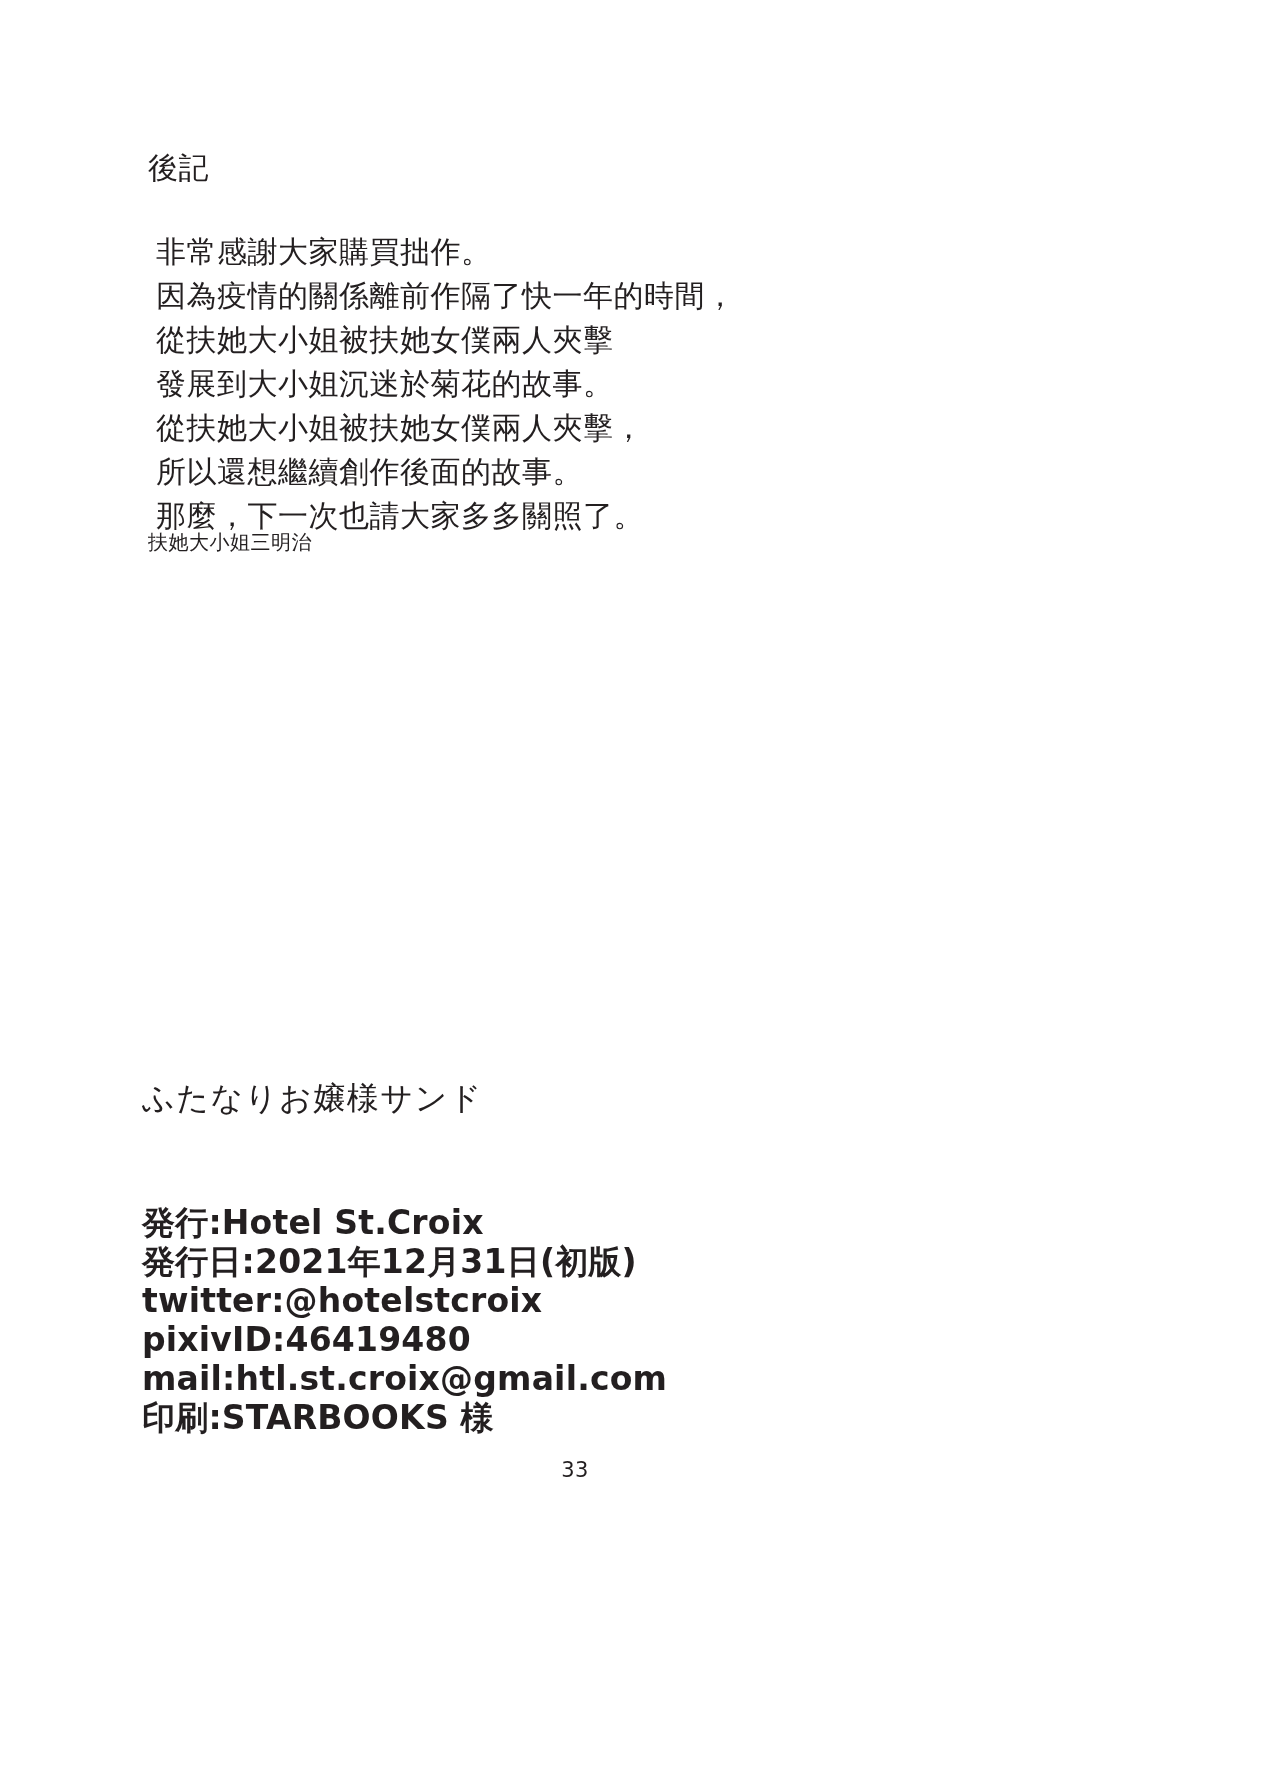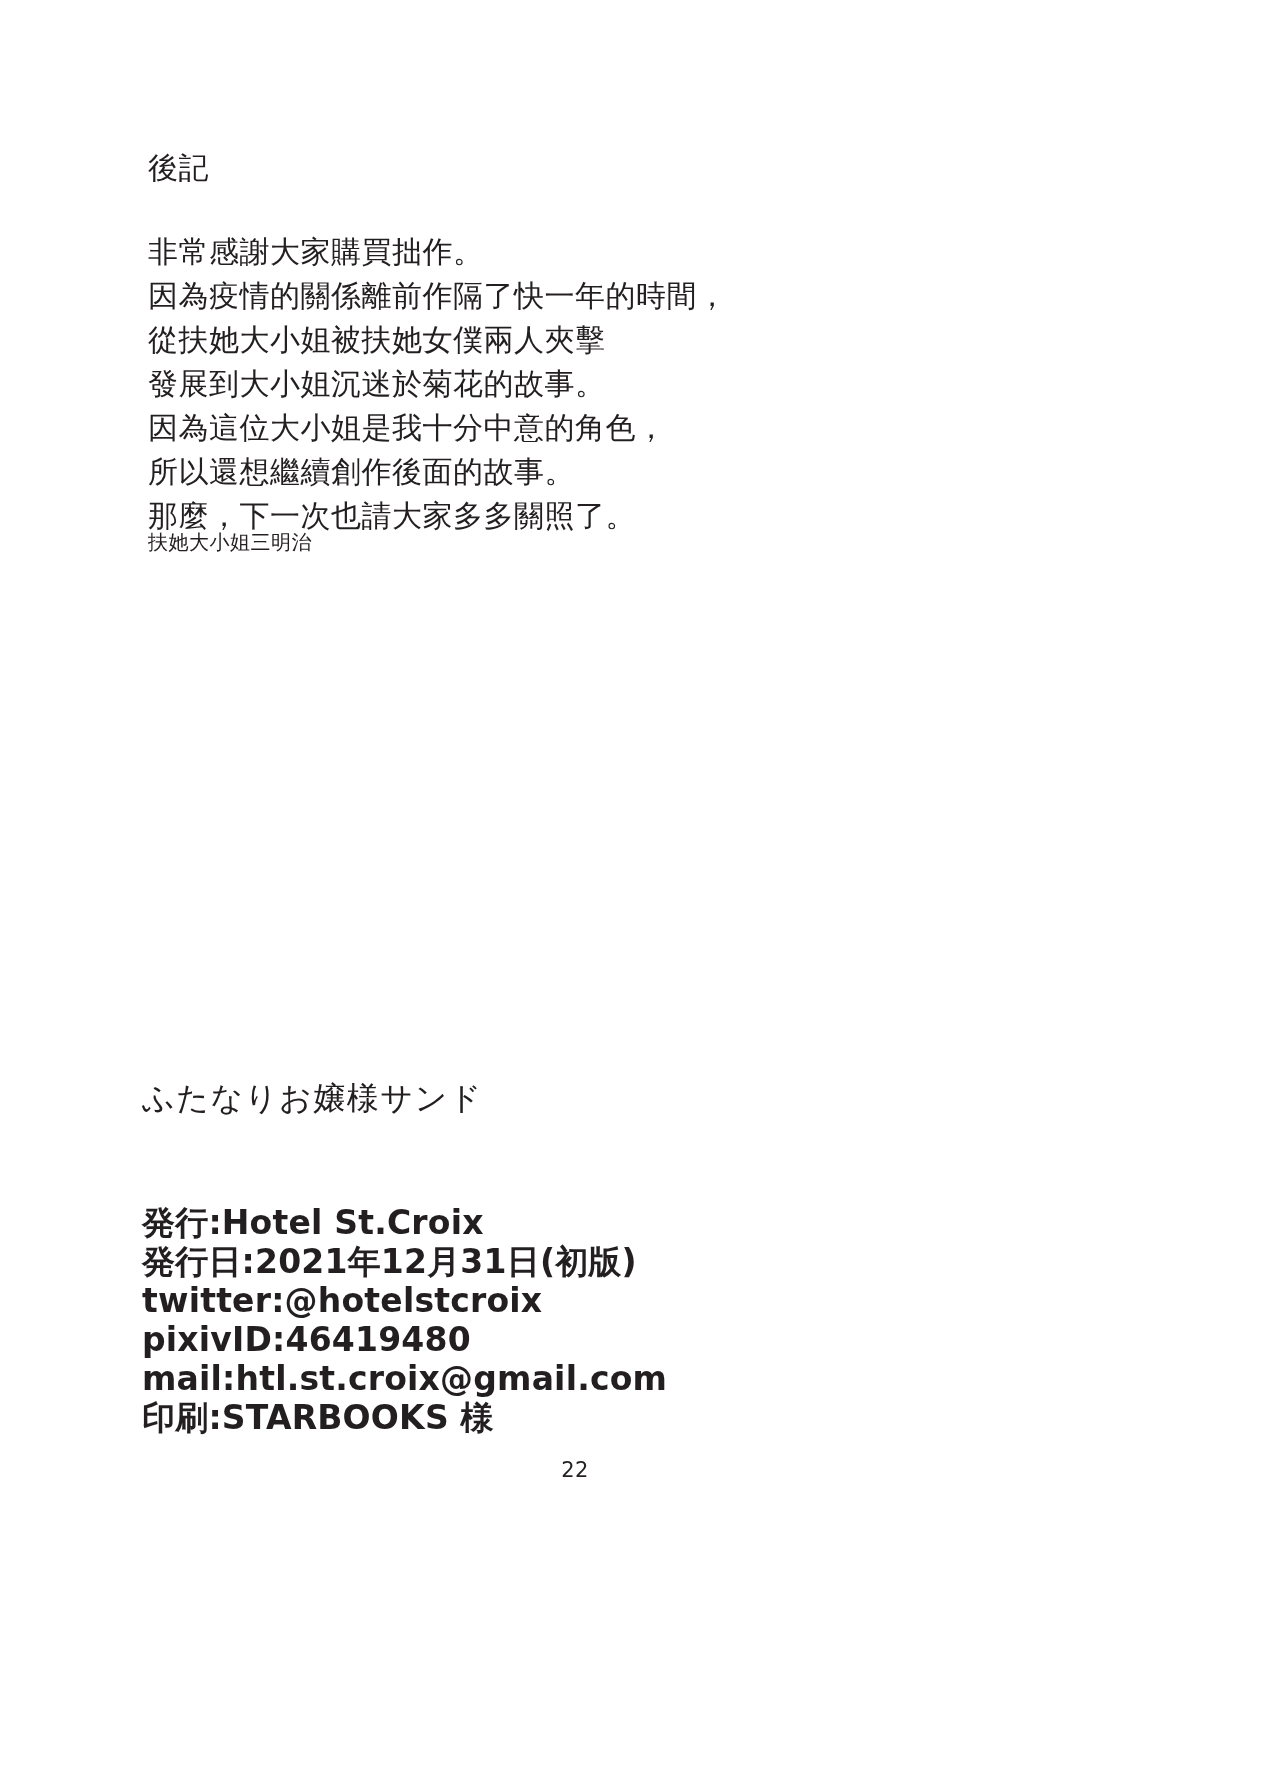--- a/index.html
+++ b/index.html
@@ -28,21 +28,21 @@
     font-size: 30px;
     line-height: 1.2;
     font-weight: 400;
     letter-spacing: 0.5px;
     margin: 0 0 44px 0;
   }
   .afterword-body {
     font-size: 30px;
     line-height: 44px;
     letter-spacing: 0.5px;
-    margin: 0;
+    margin: 8px;
   }
   .afterword-body .line {
     display: block;
     white-space: pre;
   }
   .afterword-signature {
     position: absolute;
     left: 0;
     top: 380px;
     font-size: 20px;
@@ -94,34 +94,34 @@
 <div class="page">
 
   <section class="afterword">
     <h1 class="afterword-heading">後記</h1>
 
     <div class="afterword-body">
       <span class="line">非常感謝大家購買拙作。</span>
       <span class="line">因為疫情的關係離前作隔了快一年的時間，</span>
       <span class="line">從扶她大小姐被扶她女僕兩人夾擊</span>
       <span class="line">發展到大小姐沉迷於菊花的故事。</span>
-      <span class="line">因為這位大小姐是我十分中意的角色，</span>
+      <span class="line">從扶她大小姐被扶她女僕兩人夾擊，</span>
       <span class="line">所以還想繼續創作後面的故事。</span>
       <span class="line">那麼，下一次也請大家多多關照了。</span>
     </div>
 
     <div class="afterword-signature">扶她大小姐三明治</div>
   </section>
 
   <div class="colophon-title">ふたなりお嬢様サンド</div>
 
   <div class="colophon-info">
     <span class="line">発行:Hotel St.Croix</span>
     <span class="line">発行日:2021年12月31日(初版)</span>
     <span class="line">twitter:@hotelstcroix</span>
     <span class="line">pixivID:46419480</span>
     <span class="line">mail:htl.st.croix@gmail.com</span>
     <span class="line">印刷:STARBOOKS 様</span>
   </div>
 
-  <div class="page-number">22</div>
+  <div class="page-number">33</div>
 
 </div>
 
 </body></html>

